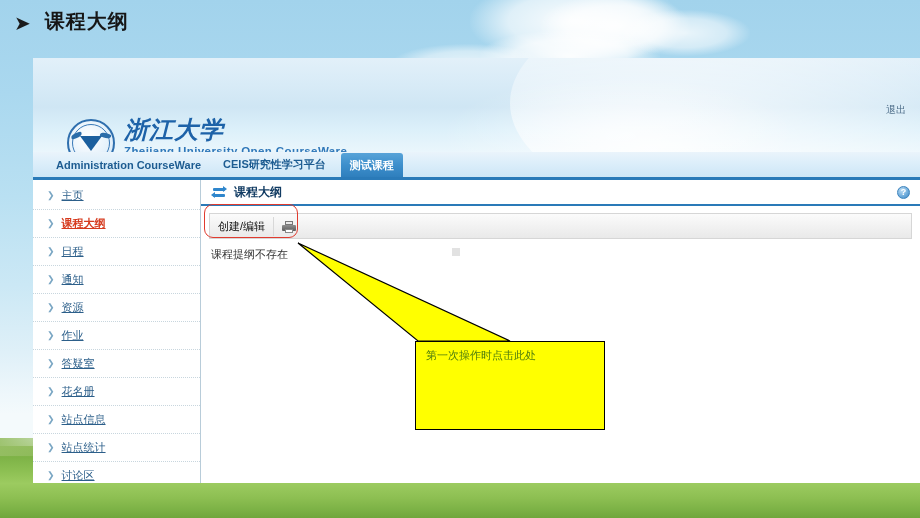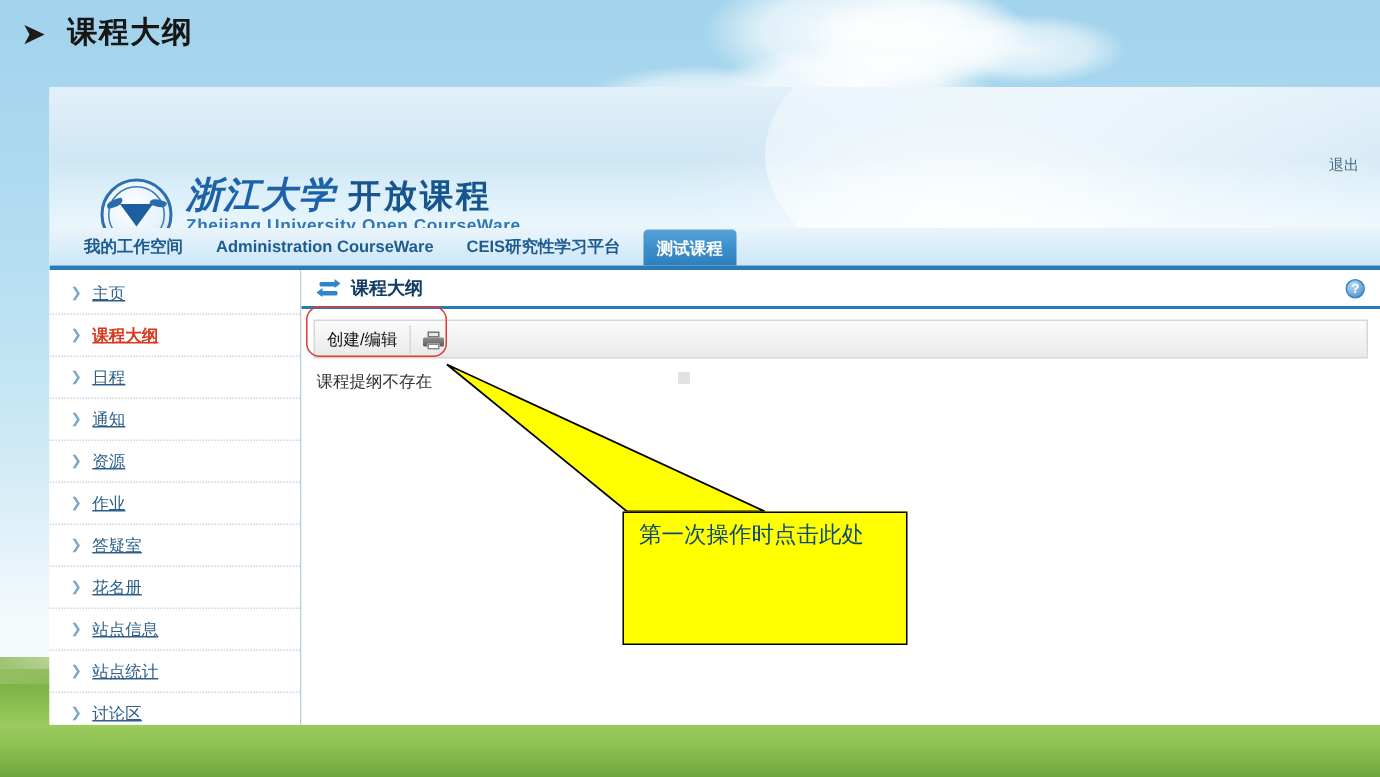--- a/index.html
+++ b/index.html
@@ -475,24 +475,24 @@
     left: 415px;
     top: 341px;
     width: 190px;
     height: 89px;
     background: #ffff00;
     border: 1px solid #000000;
     box-sizing: border-box;
     padding: 6px 10px;
   }
   #callout-text {
-    font-size: 15px;
+    font-size: 11px;
     line-height: 1.3;
-    color: #0c4a6e;
-    font-family: Liberation Mono, monospace;
+    color: #4d7c0f;
+    font-family: Liberation Serif, serif;
   }
 </style>
 </head>
 <body>
 
 <div id="slide">
 
   <div class="cloud" id="cloud-a"></div>
   <div class="cloud" id="cloud-b"></div>
   <div class="cloud" id="cloud-c"></div>
@@ -520,30 +520,28 @@
       <div id="brand">
         <div id="zju-seal">
           <div class="inner-ring"></div>
           <div class="wingL"></div>
           <div class="wingR"></div>
           <div class="bird"></div>
         </div>
         <div id="brand-text">
           <div id="brand-cn">
             <span class="uni">浙江大学</span>
-            <span class="ocw">开放课程</span>
           </div>
           <div id="brand-en">Zhejiang University Open CourseWare</div>
           <div id="brand-reflect">Zhejiang University Open CourseWare</div>
         </div>
       </div>
     </div>
 
     <div id="nav-bar">
-      <a class="nav-item" href="#">我的工作空间</a>
       <a class="nav-item" href="#">Administration CourseWare</a>
       <a class="nav-item" href="#">CEIS研究性学习平台</a>
       <a class="nav-item active" href="#">测试课程</a>
     </div>
 
     <div id="page-body">
 
       <div id="sidebar">
         <div class="side-item">
           <span class="chev">❯</span>

